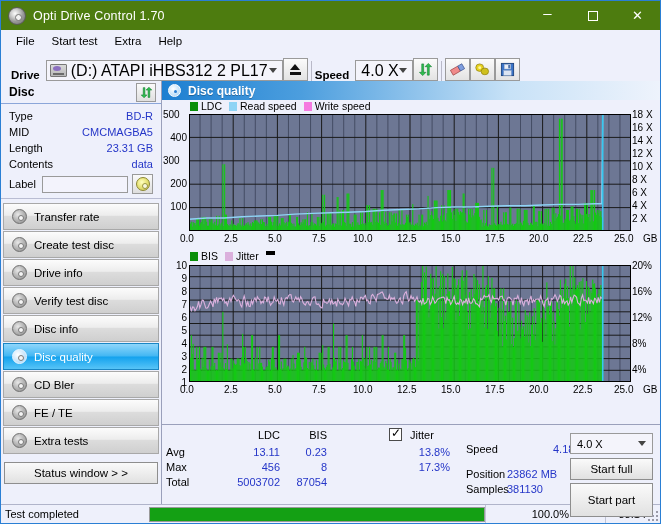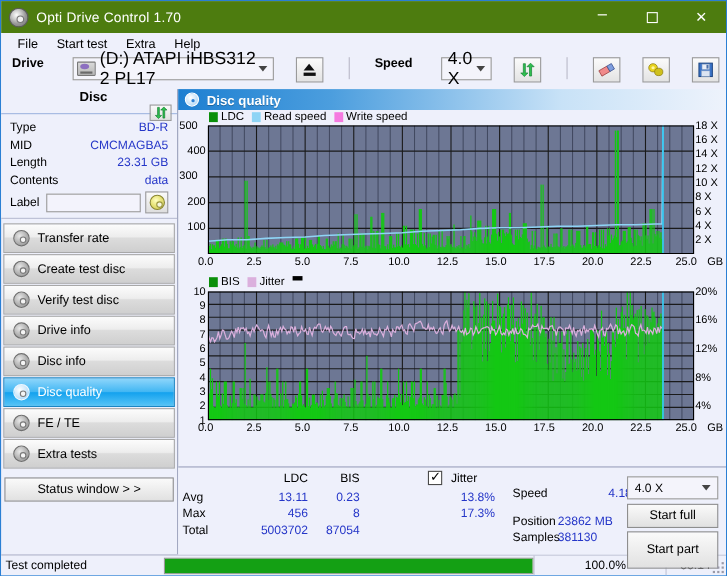--- a/index.html
+++ b/index.html
@@ -53,22 +53,22 @@
     height: 22px; background: #eef0fb;
     display: flex; align-items: center;
     padding-left: 8px; gap: 3px;
     font-size: 11.5px; color: #000;
   }
   .menu-item { padding: 2px 7px; }
 
   
   .toolbar {
     height: 29px; background: #eef0fb;
-    display: flex; align-items: flex-start;
-    padding: 0 6px; gap: 20px;
+    display: flex; align-items: flex-end;
+    padding: 0 6px; gap: 0;
   }
   .tb-label { font-weight: bold; font-size: 11.5px; margin-left: 4px; margin-right: 6px; }
   .combo {
     height: 21px; background: #f4f4fb;
     border: 1px solid #9a9a9a;
     display: flex; align-items: center;
     font-size: 16px; position: relative;
     padding-left: 3px;
   }
   .combo .arrow {
@@ -109,21 +109,20 @@
   
   .body { display: flex; height: 423px; }
 
   
   .left { width: 160px; flex: none; }
   .panel-hdr {
     height: 23px; display: flex; align-items: center;
     background: #eef0fb;
     border-bottom: 1px solid #8ba6d9;
     padding-left: 8px;
-    flex-direction: column;
   }
   .panel-hdr .t { font-weight: bold; font-size: 12px; }
   .hdr-btn {
     margin-left: auto; margin-right: 5px;
     width: 20px; height: 19px;
     background: linear-gradient(#fafafa,#e0e0e0);
     border: 1px solid #9a9a9a;
     display: flex; align-items: center; justify-content: center;
   }
   .disc-info {
@@ -390,33 +389,37 @@
         <div class="navitem">
           <span class="nav-ico"></span>
           <span>Transfer rate</span>
         </div>
         <div class="navitem">
           <span class="nav-ico"></span>
           <span>Create test disc</span>
         </div>
         <div class="navitem">
           <span class="nav-ico"></span>
-          <span>Verify test disc</span>
+          <span>Drive info</span>
         </div>
         <div class="navitem">
           <span class="nav-ico"></span>
-          <span>Drive info</span>
+          <span>Verify test disc</span>
         </div>
         <div class="navitem">
           <span class="nav-ico"></span>
           <span>Disc info</span>
         </div>
         <div class="navitem sel">
           <span class="nav-ico"></span>
           <span>Disc quality</span>
+        </div>
+        <div class="navitem">
+          <span class="nav-ico"></span>
+          <span>CD Bler</span>
         </div>
         <div class="navitem">
           <span class="nav-ico"></span>
           <span>FE / TE</span>
         </div>
         <div class="navitem">
           <span class="nav-ico"></span>
           <span>Extra tests</span>
         </div>
       </div>

